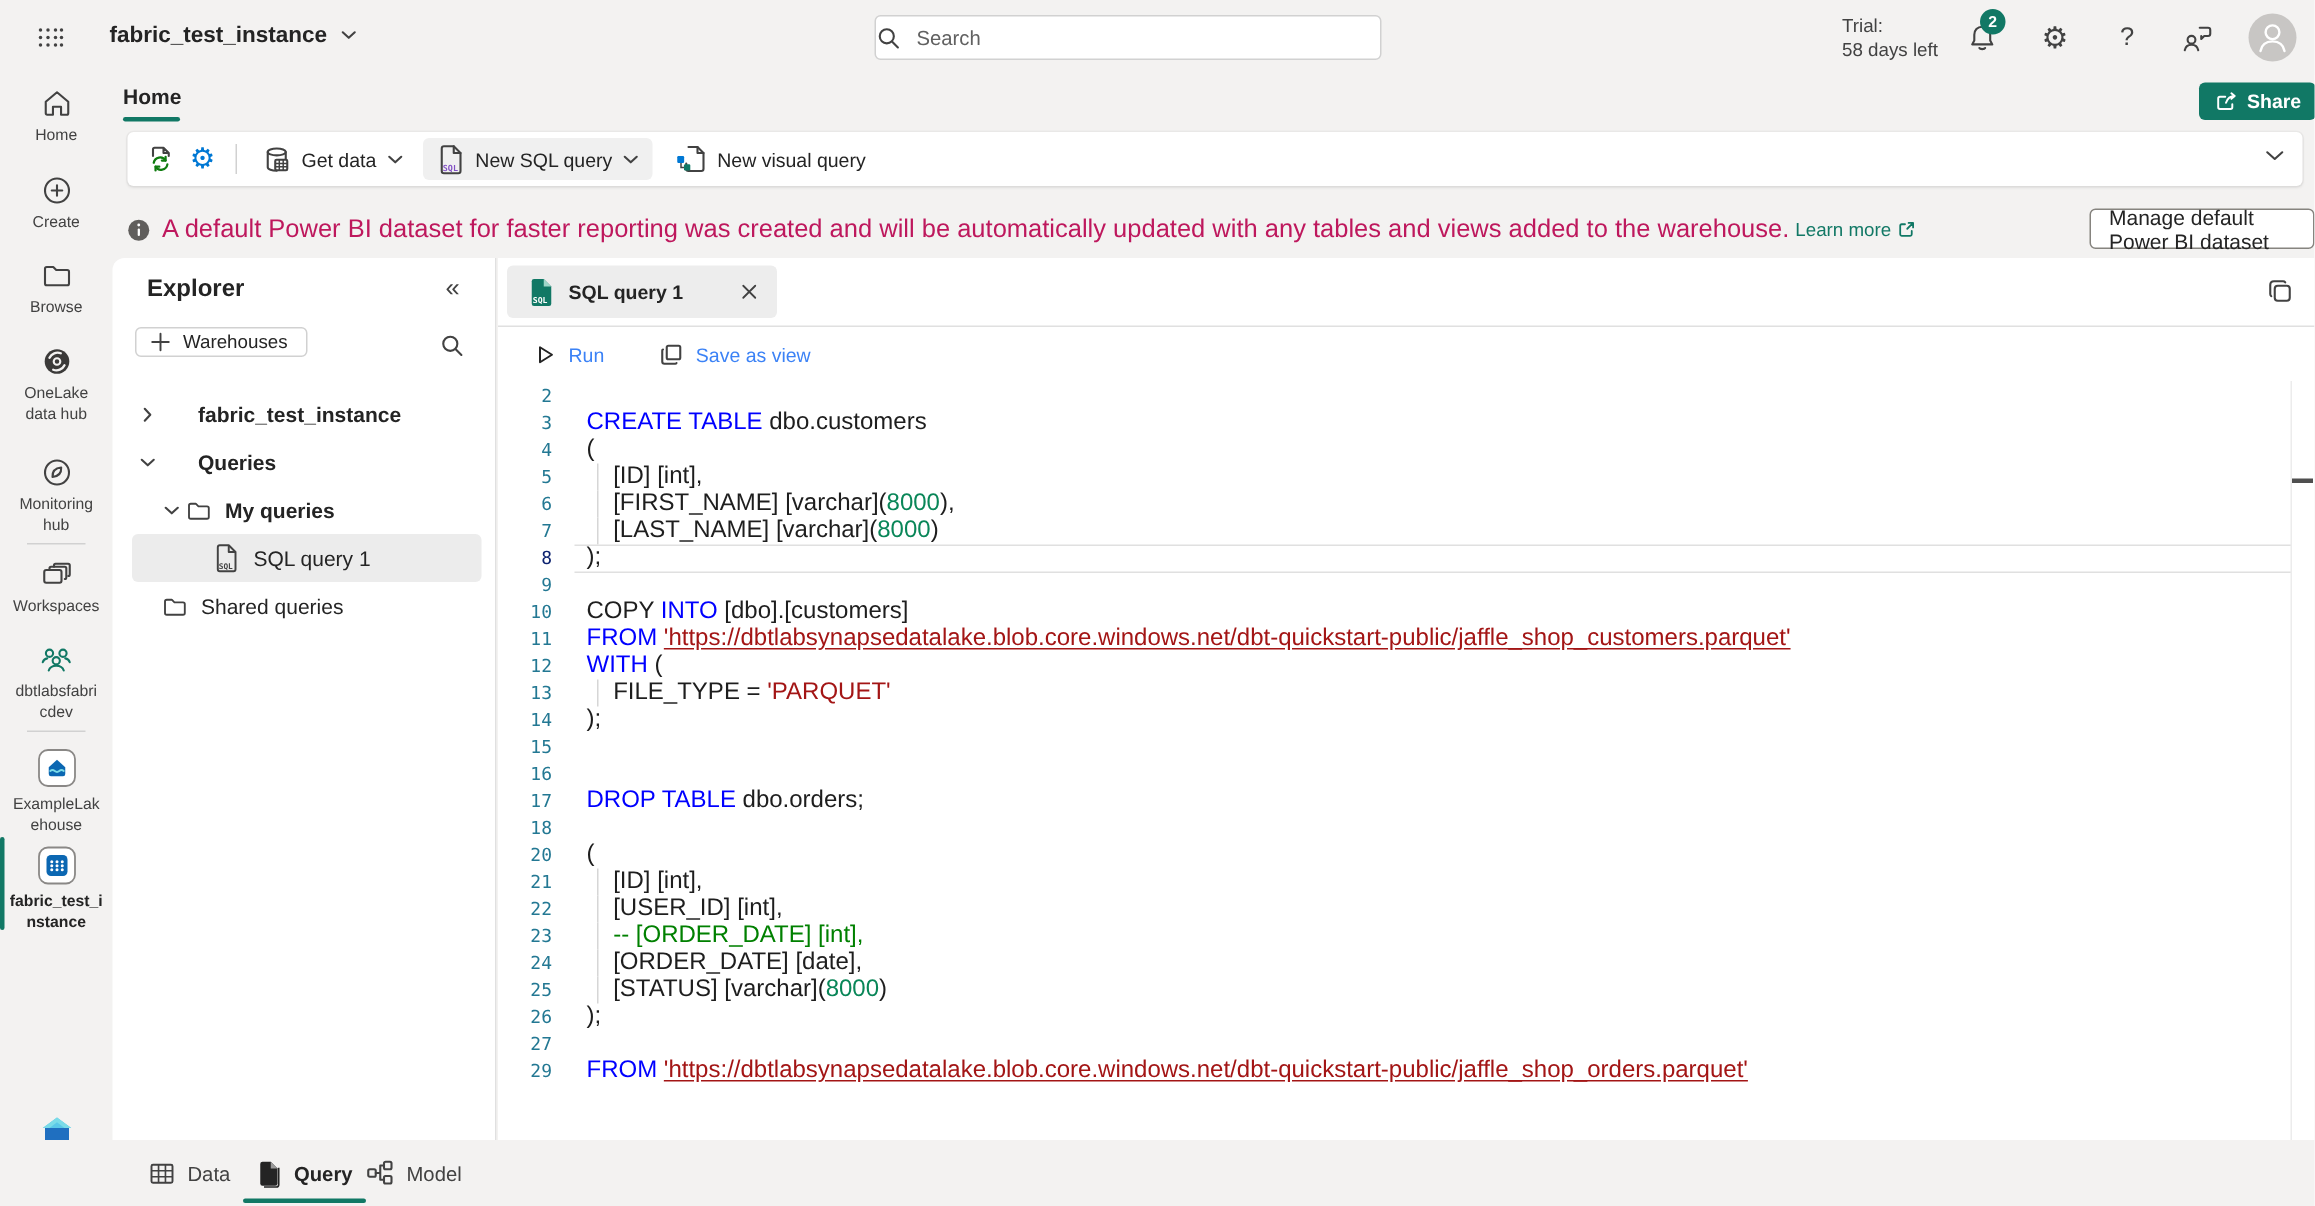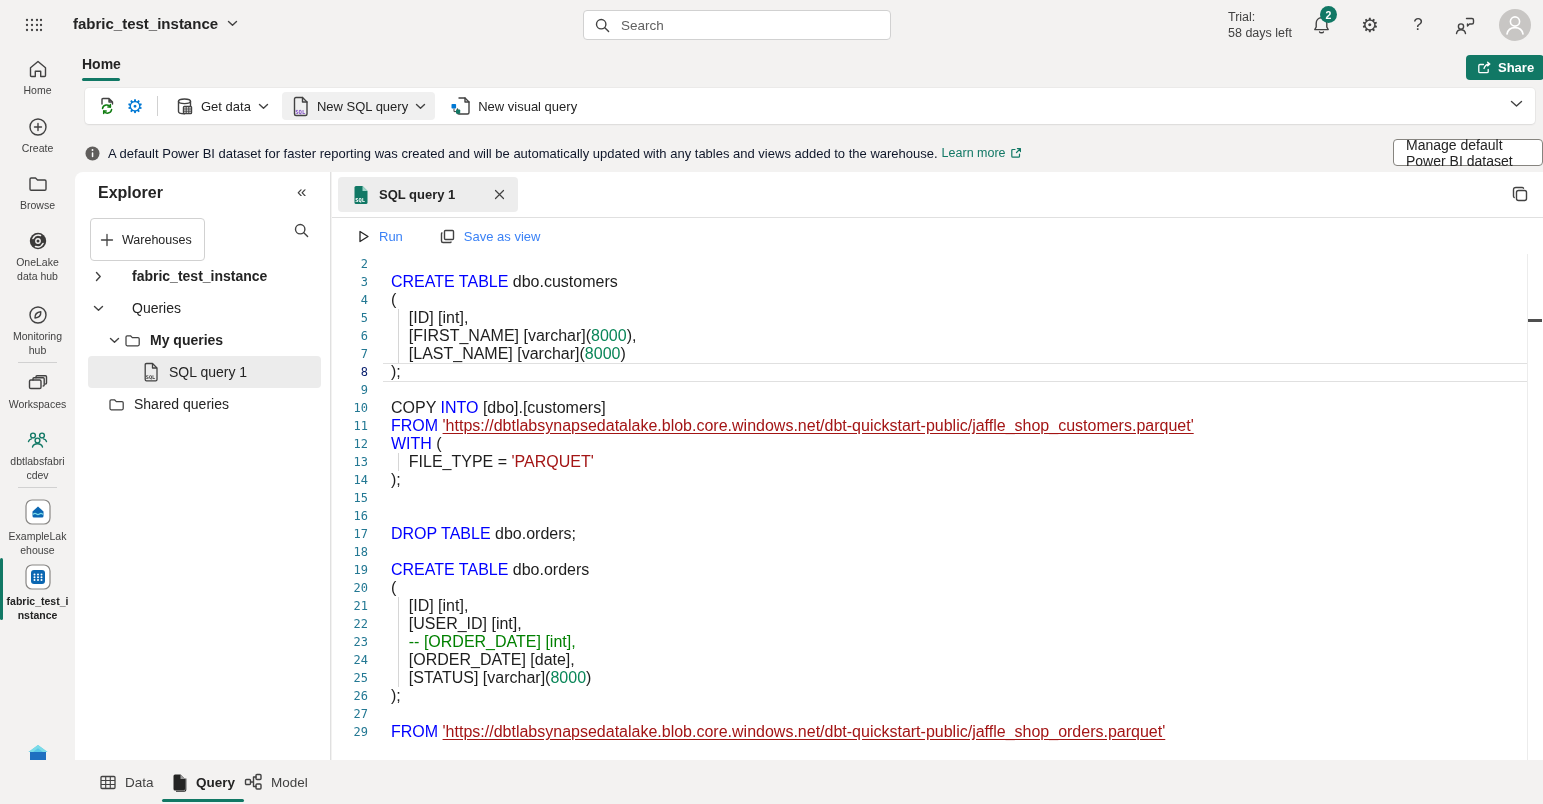--- a/index.html
+++ b/index.html
@@ -10,22 +10,22 @@
     font-family:"Liberation Sans","DejaVu Sans",sans-serif; font-size:13px;
   }
   .ia { cursor:pointer; }
   svg { display:block; }
 
   
   #topbar { position:absolute; left:0; top:0; right:0; height:50px; background:#f3f2f1; }
   #waffle { position:absolute; left:24px; top:15px; width:20px; height:20px; }
   #ws-title { position:absolute; left:73px; top:15px; display:flex; align-items:center; gap:9px;
               font-size:15px; font-weight:600; color:#242424; }
-  #searchbox { position:absolute; left:583px; top:10px; width:308px; height:30px; background:#fff;
-               border:1px solid #d1d1d1; border-radius:4px; display:flex; align-items:center; padding-left:10px; }
+  #searchbox { position:absolute; left:583px; top:10px; width:338px; height:30px; background:#fff;
+               border:1px solid #d1d1d1; border-radius:4px; display:flex; align-items:center; }
   #searchbox input { border:none; outline:none; background:transparent; margin-left:8px; width:300px;
                      font-size:13.5px; font-family:inherit; color:#242424; }
   #searchbox input::placeholder { color:#616161; }
   #trial { position:absolute; left:1228px; top:9px; font-size:12.5px; line-height:16px; color:#424242; }
   .top-icon-btn { position:absolute; top:12px; width:26px; height:26px; display:flex; align-items:center; justify-content:center; }
   #bell-btn { left:1308px; }
   #badge { position:absolute; left:1320px; top:6px; min-width:17px; height:17px; border-radius:9px; background:#117865;
            color:#fff; font-size:10.5px; font-weight:700; display:flex; align-items:center; justify-content:center; padding:0 4px; }
   #gear-btn { left:1357px; font-size:20px; color:#424242; font-family:"DejaVu Sans",sans-serif; }
   #help-btn { left:1405px; font-size:17px; color:#424242; }
@@ -44,31 +44,31 @@
              box-shadow:0 1px 2px rgba(0,0,0,.07), 0 0 0 1px rgba(0,0,0,.03); display:flex; align-items:center; padding-left:8px; }
   .tb-iconbtn { width:28px; height:28px; display:flex; align-items:center; justify-content:center; border-radius:4px; }
   .tb-divider { width:1px; height:20px; background:#d1d1d1; margin:0 8px; }
   .tb-btn { display:flex; align-items:center; gap:7px; height:28px; padding:0 9px; border-radius:4px; font-size:13px; color:#242424; }
   #new-sql-btn { background:#f0f0f0; margin-left:4px; }
   #new-visual-btn { margin-left:6px; }
   #tb-overflow { position:absolute; right:12px; top:12px; }
 
   
   #banner { position:absolute; left:75px; top:134px; right:0; height:38px; display:flex; align-items:center; }
-  #banner-text { margin-left:8px; font-size:13px; color:#0f172a; }
+  #banner-text { margin-left:8px; font-size:17px; color:#be185d; }
   #banner-link { color:#117865; display:inline-flex; align-items:center; gap:4px; margin-left:4px; font-size:12.5px; }
   #manage-btn { position:absolute; left:1318px; top:5px; height:27px; padding:0 12px; background:#fff; border:1px solid #86847f;
                 border-radius:4px; font-size:14px; color:#242424; display:flex; align-items:center; }
 
   
   #explorer { position:absolute; left:75px; top:172px; width:256px; bottom:44px; background:#fff;
               border-top-left-radius:8px; border-right:1px solid #e0e0e0; }
   #explorer-title { position:absolute; left:23px; top:12px; font-size:16px; font-weight:600; }
   #explorer-collapse { position:absolute; left:222px; top:10px; font-size:17px; color:#424242; }
-  #wh-btn { position:absolute; left:15px; top:46px; height:43px; padding:0 12px 0 9px; border:1px solid #d1d1d1; border-radius:4px;
+  #wh-btn { position:absolute; left:15px; top:46px; height:20px; padding:0 12px 0 9px; border:1px solid #d1d1d1; border-radius:4px;
             background:#fff; display:flex; align-items:center; gap:8px; font-size:12.5px; color:#242424; }
   #explorer-search { position:absolute; left:218px; top:50px; }
   #tree { position:absolute; left:0; top:88px; right:1px; }
   .trow { height:32px; display:flex; align-items:center; font-size:14px; color:#242424; position:relative; }
   .trow .chev { width:12px; display:flex; justify-content:center; }
   .trow.sel { background:#ececec; border-radius:4px; margin:0 8px 0 13px; }
   .tlabel { margin-left:10px; }
 
   
   #main { position:absolute; left:332px; top:172px; right:0; bottom:44px; background:#fff; }
@@ -439,21 +439,21 @@
         <span style="width: 18px;"></span>
         <span class="tlabel" style="font-weight: 600;">fabric_test_instance</span>
       </div>
       <div class="trow ia" style="padding-left: 17px;">
         <span class="chev">
           <svg width="11" height="7" viewBox="0 0 11 7">
             <path d="M1.5 1.5 L5.5 5.2 L9.5 1.5" stroke="#424242" fill="none" stroke-width="1.4" stroke-linecap="round" stroke-linejoin="round"></path>
           </svg>
         </span>
         <span style="width: 18px;"></span>
-        <span class="tlabel" style="font-weight: 400;">Queries</span>
+        <span class="tlabel" style="font-weight: 700;">Queries</span>
       </div>
       <div class="trow ia" style="padding-left: 33px;">
         <span class="chev">
           <svg width="11" height="7" viewBox="0 0 11 7">
             <path d="M1.5 1.5 L5.5 5.2 L9.5 1.5" stroke="#424242" fill="none" stroke-width="1.4" stroke-linecap="round" stroke-linejoin="round"></path>
           </svg>
         </span>
         <span style="width: 4px;"></span>
         <span>
           <svg width="17" height="15" viewBox="0 0 17 15">
@@ -590,24 +590,20 @@
         </div>
         <div class="line">
           <span class="ln">17</span>
           <span class="code"><span class="tok-kw">DROP TABLE</span><span class="tok-def"> dbo.orders;</span></span>
         </div>
         <div class="line">
           <span class="ln">18</span>
           <span class="code">&nbsp;</span>
         </div>
         <div class="line">
-          <span class="ln">19</span>
-          <span class="code"><span class="tok-kw">CREATE TABLE</span><span class="tok-def"> dbo.orders</span></span>
-        </div>
-        <div class="line">
           <span class="ln">20</span>
           <span class="code"><span class="tok-def">(</span></span>
         </div>
         <div class="line guide">
           <span class="ln">21</span>
           <span class="code"><span class="tok-def">    [ID] [int],</span></span>
         </div>
         <div class="line guide">
           <span class="ln">22</span>
           <span class="code"><span class="tok-def">    [USER_ID] [int],</span></span>

